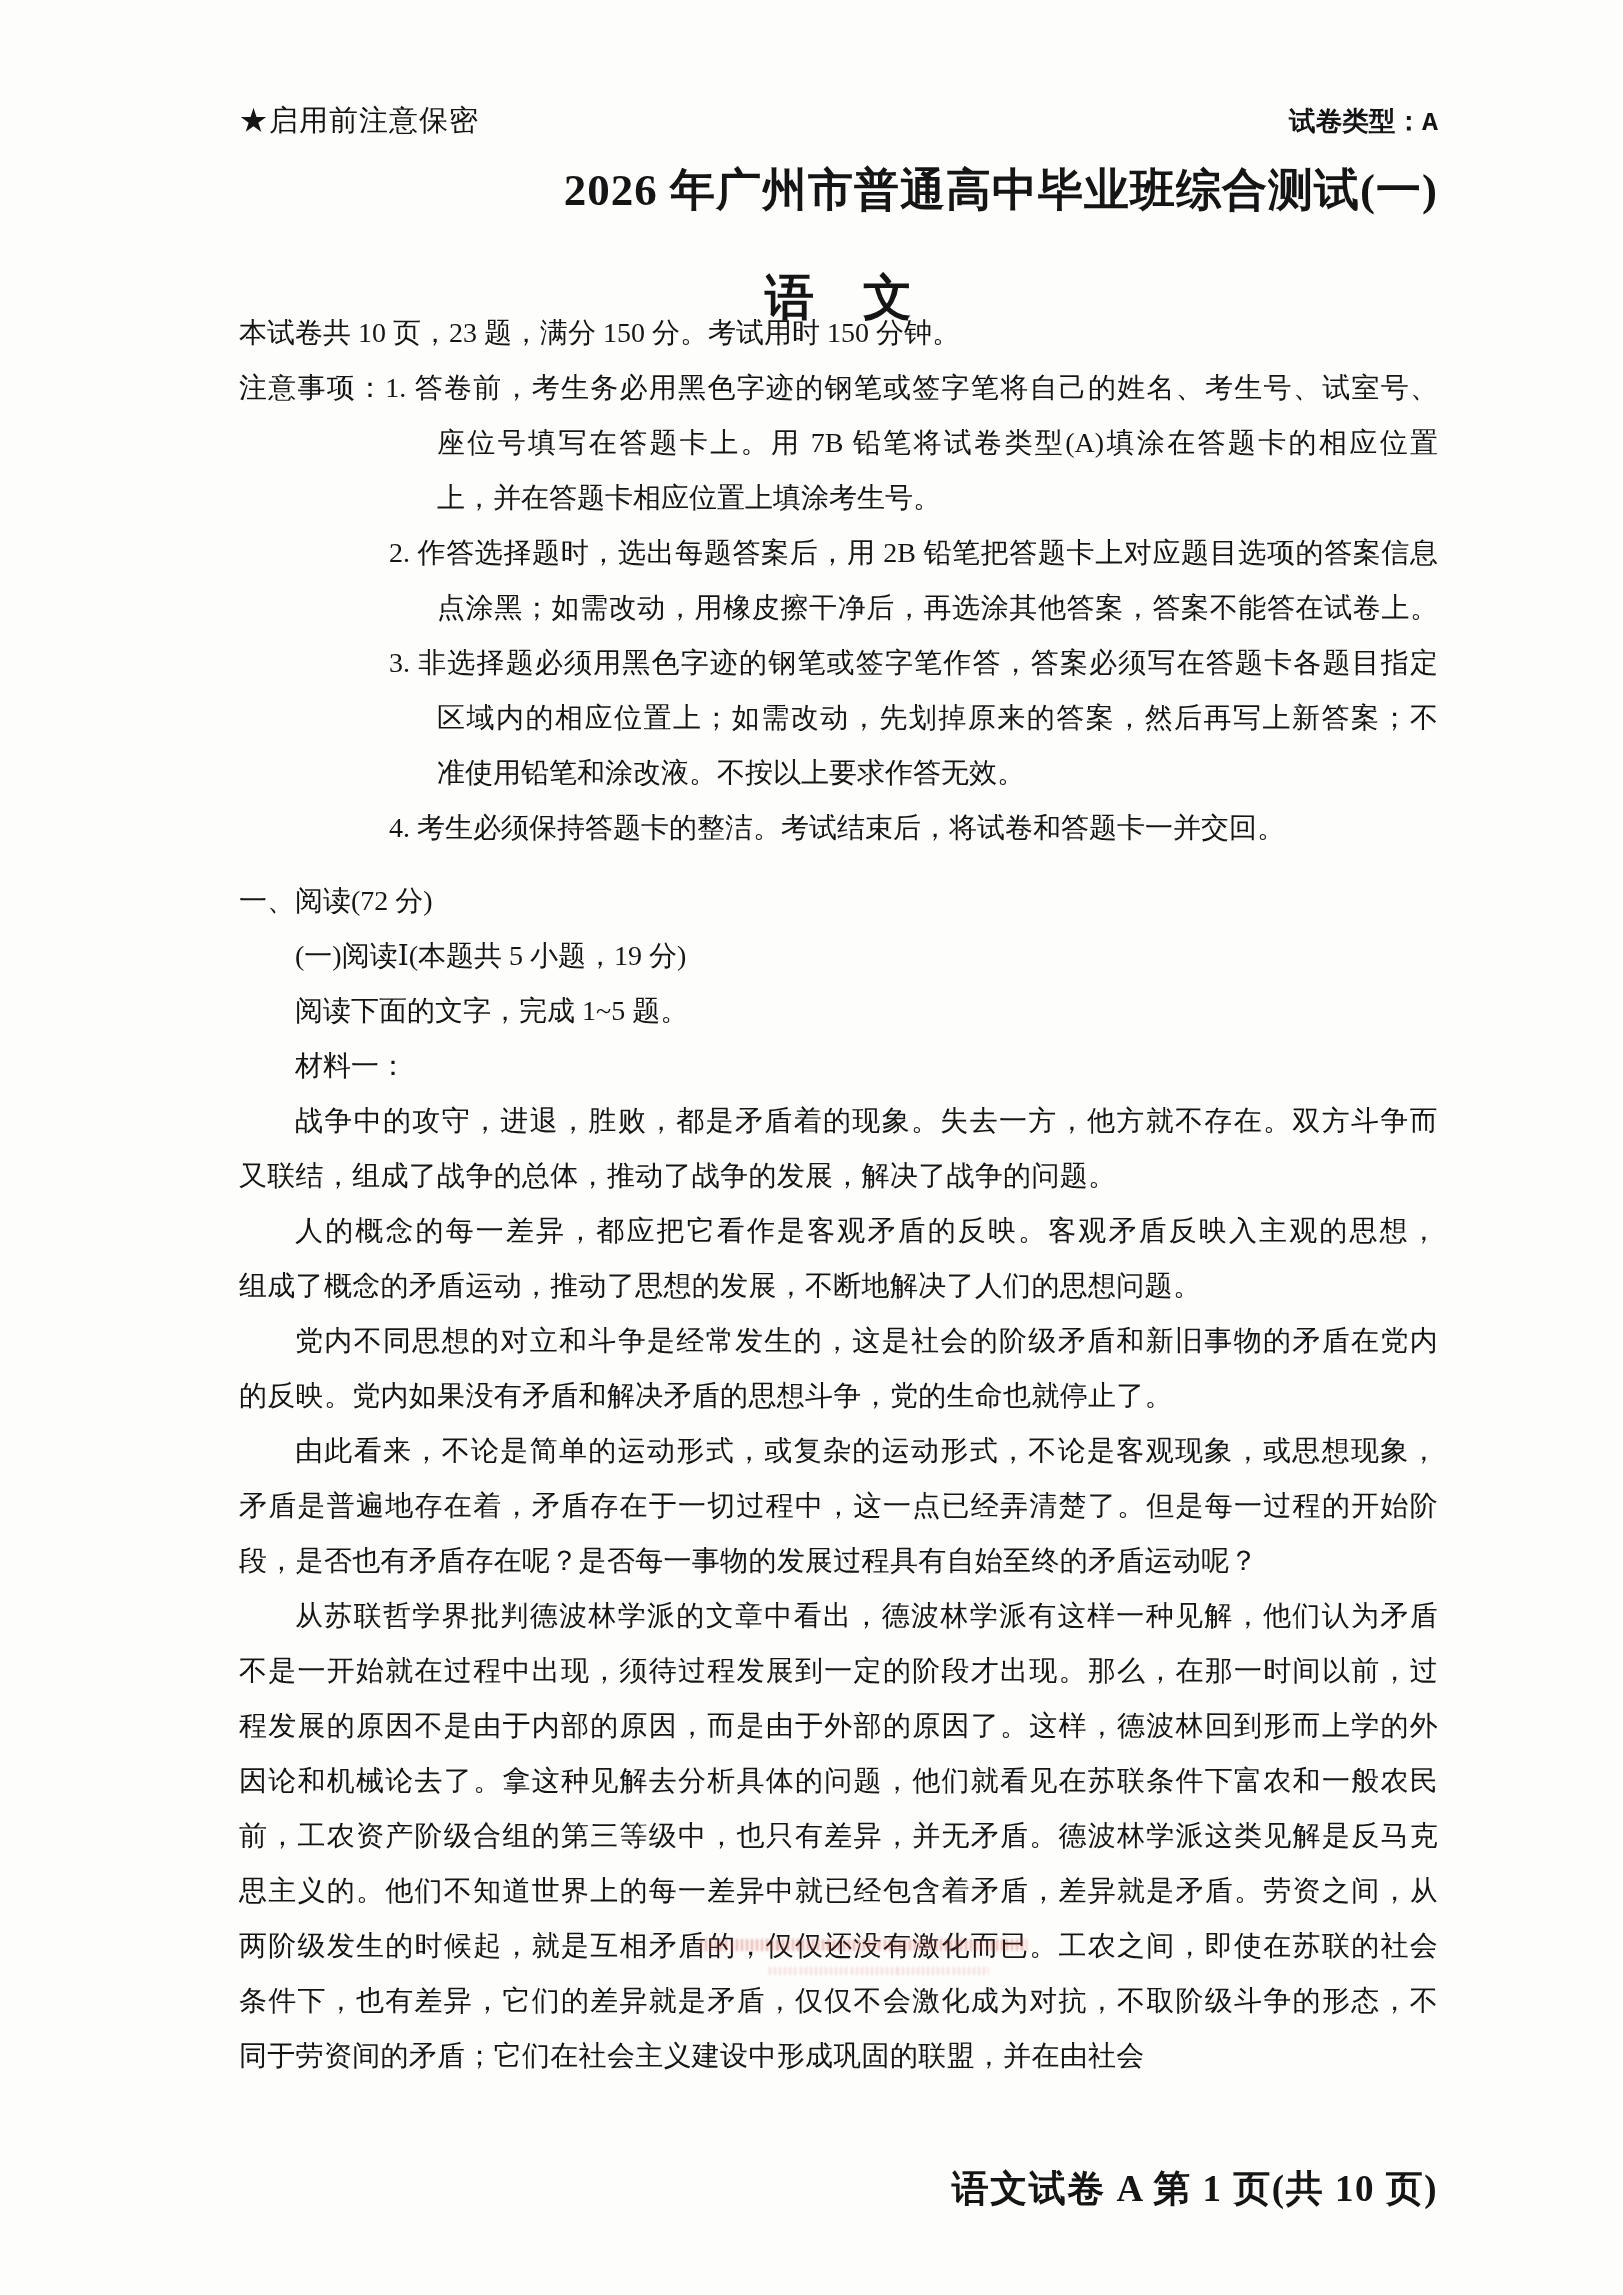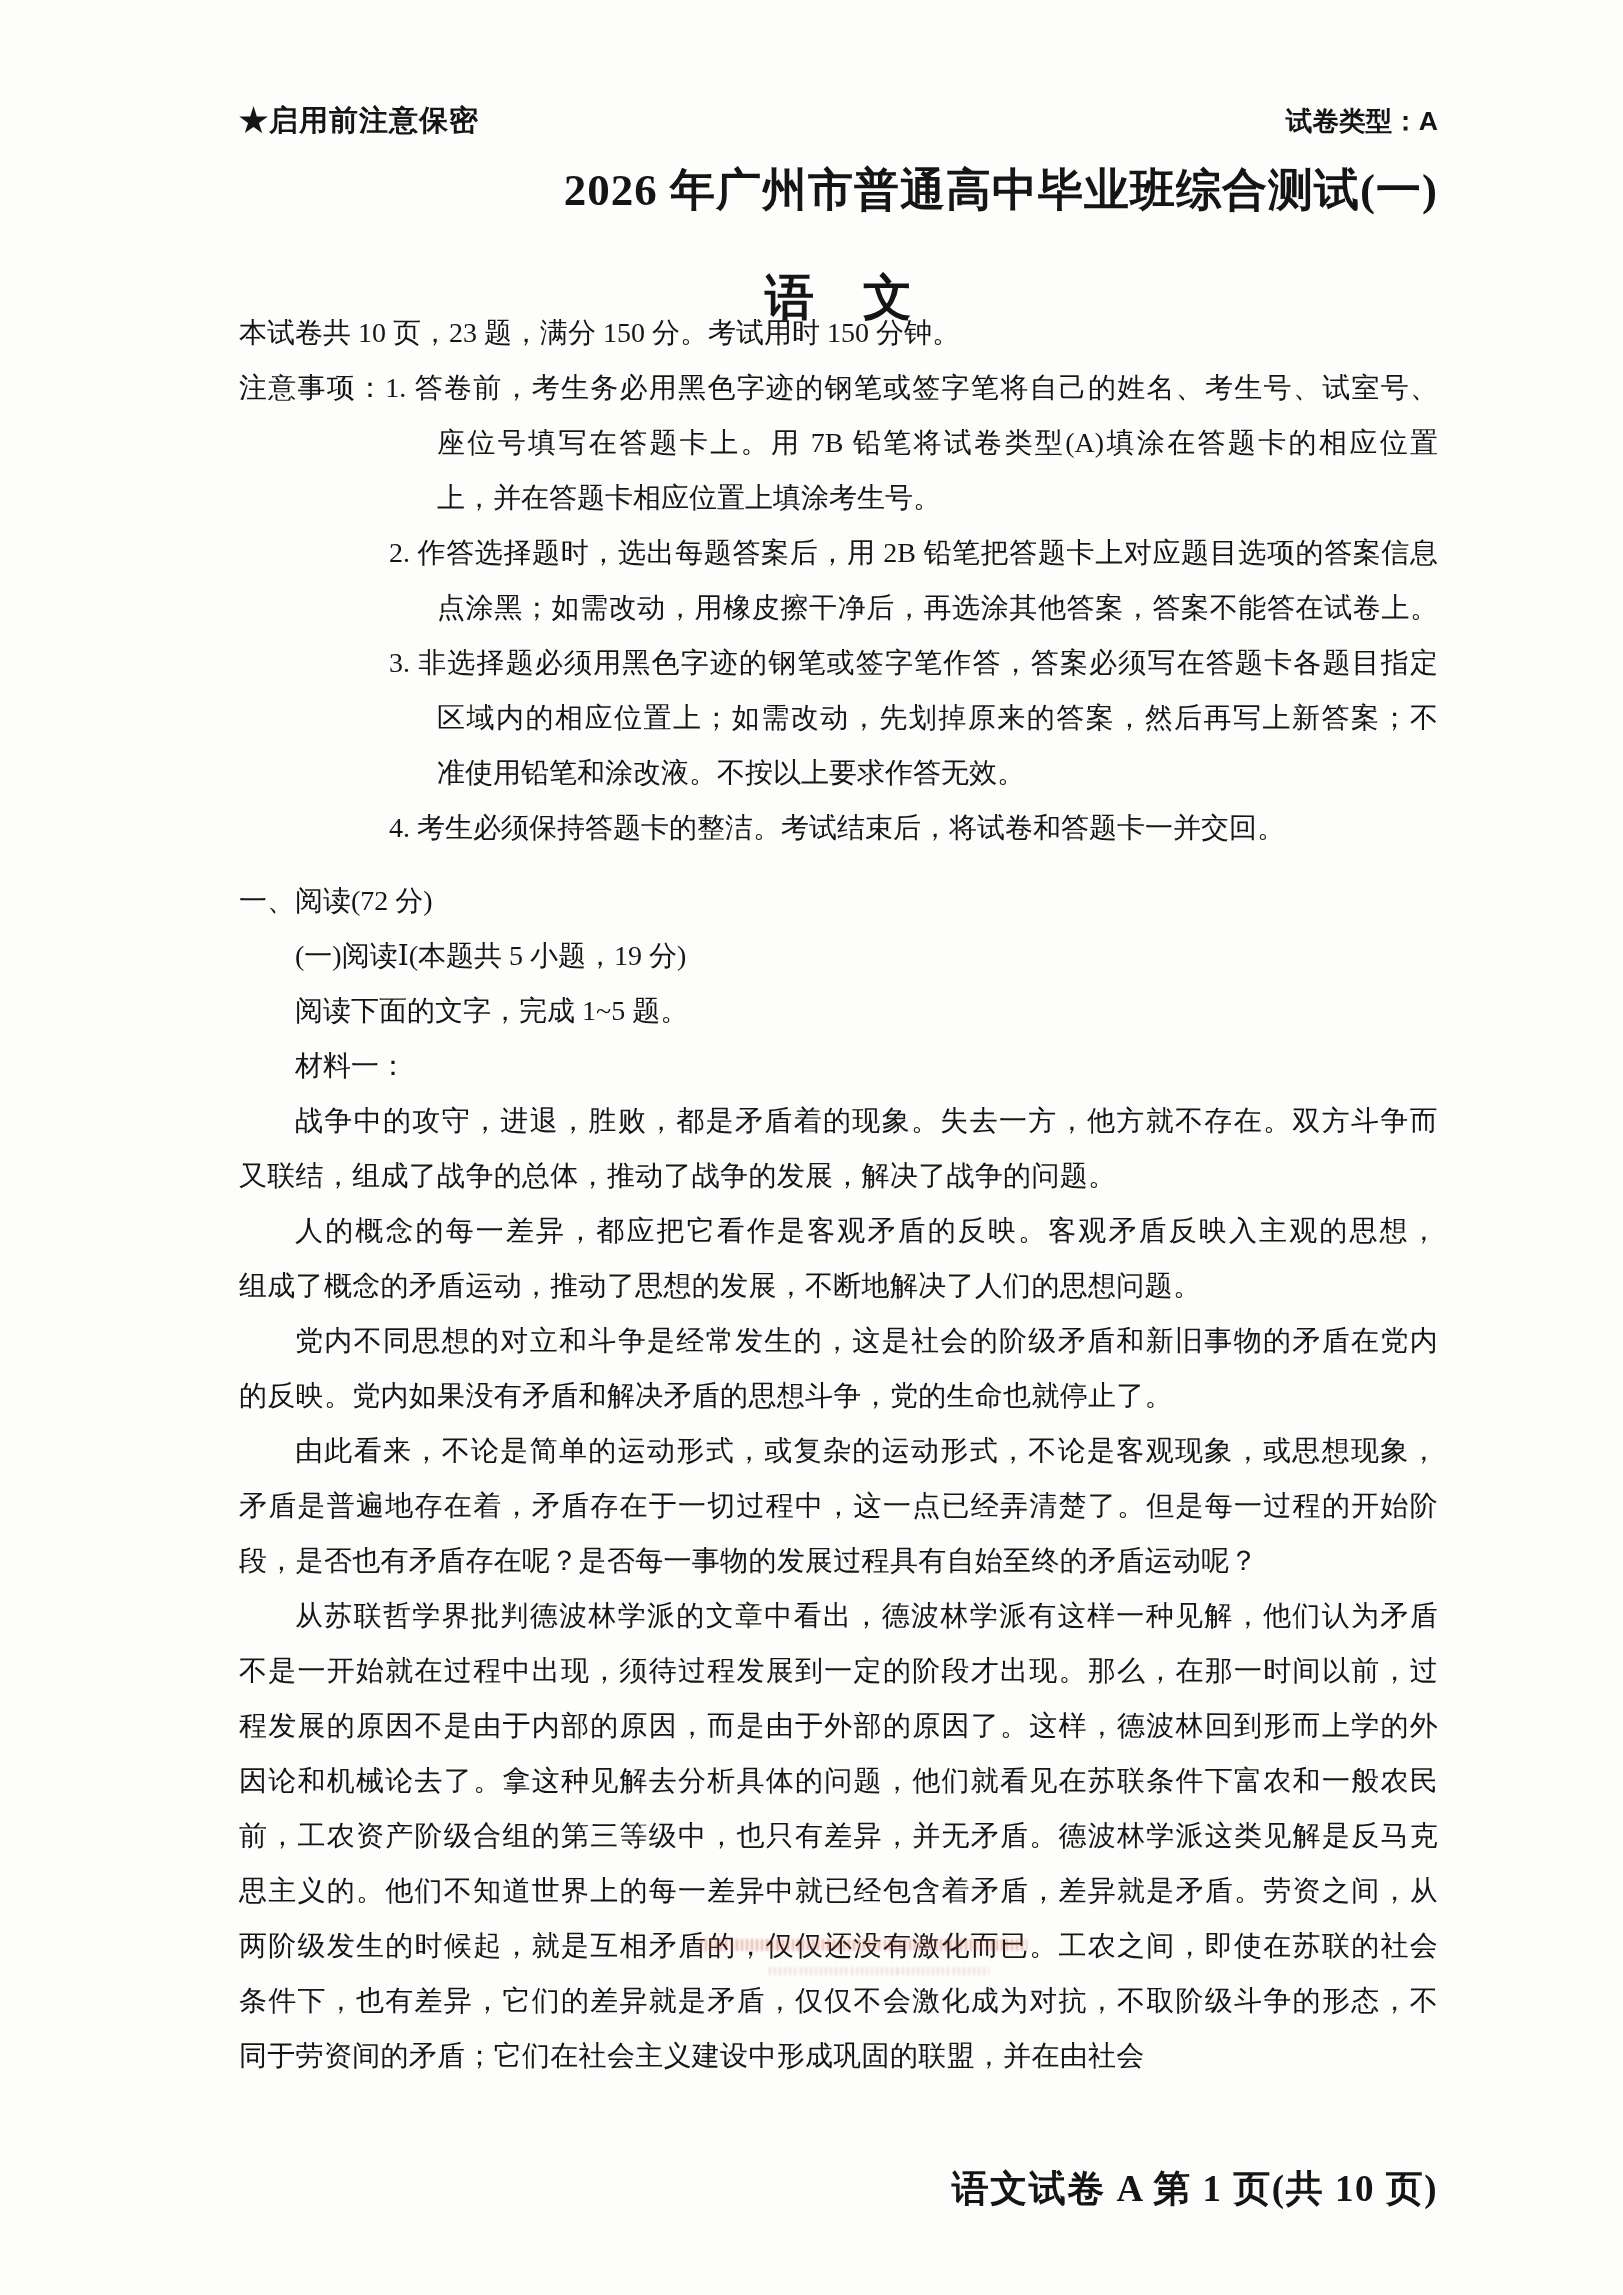--- a/index.html
+++ b/index.html
@@ -11,25 +11,25 @@
     color: #151515;
     font-family: "Liberation Serif", "DejaVu Serif", serif;
     overflow: hidden;
   }
   .header-row {
     position: absolute;
     top: 101px; left: 239px; width: 1199px;
     display: flex; justify-content: space-between; align-items: baseline;
   }
   .security-notice {
-    font-size: 29px; font-weight: 700; letter-spacing: 1px;
+    font-size: 29px; font-weight: 400; letter-spacing: 1px;
   }
   .paper-type {
     font-size: 26.6px; font-weight: 600;
-    font-family: Liberation Sans, sans-serif;
+    font-family: Liberation Mono, monospace;
   }
   .title {
     position: absolute;
     top: 160px; left: 239px; width: 1199px;
     text-align: right;
     font-size: 45px; font-weight: 700; letter-spacing: 1px;
   }
   .subject {
     position: absolute;
     top: 233px; left: 239px; width: 1199px;

